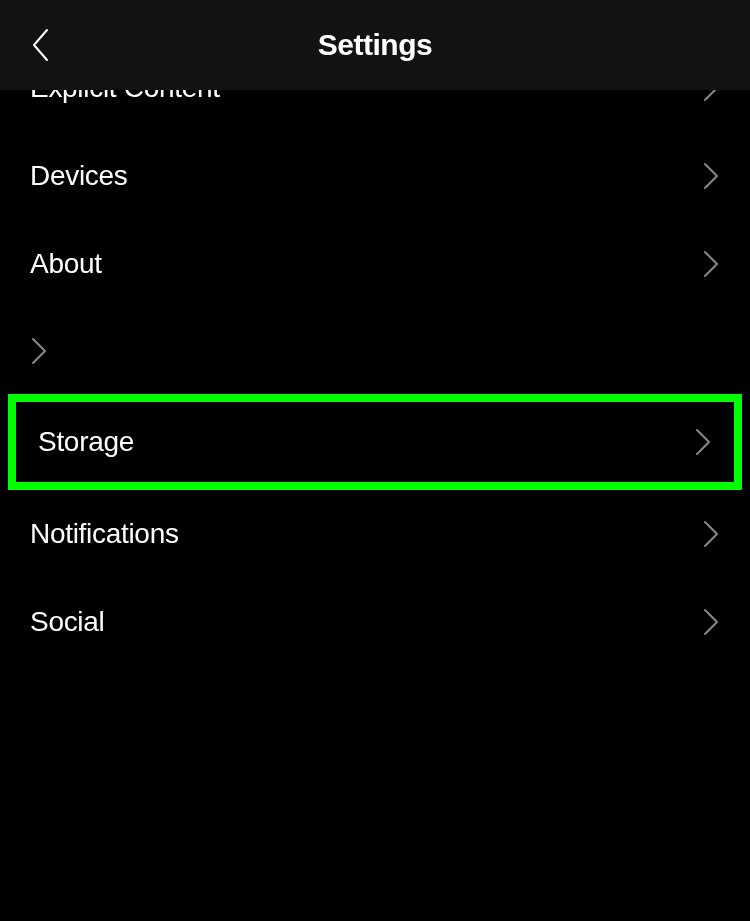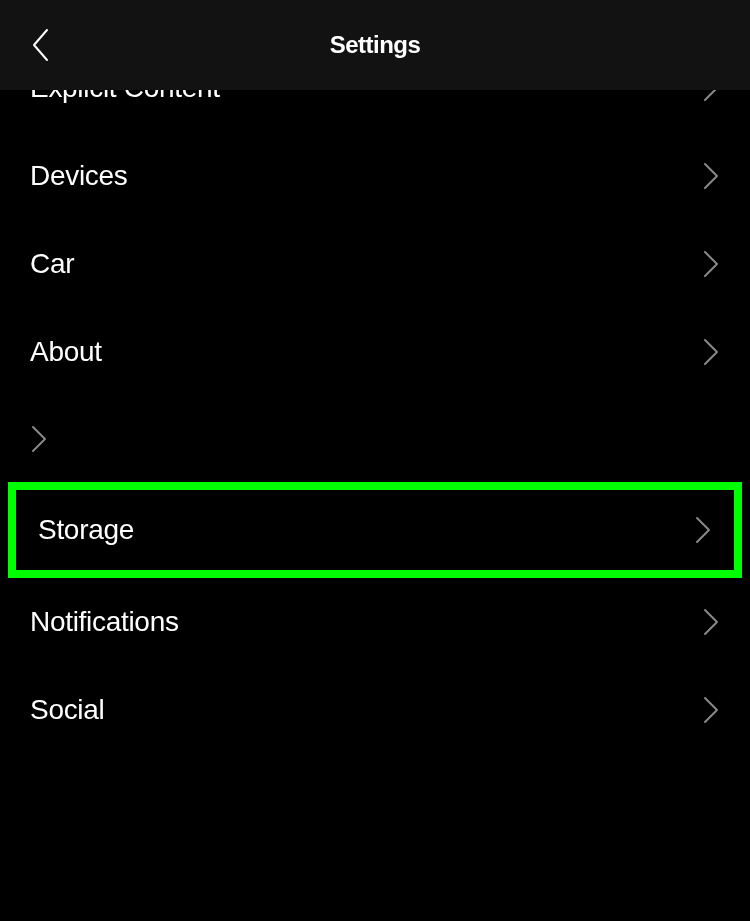--- a/index.html
+++ b/index.html
@@ -30,21 +30,21 @@
       width: 40px;
       height: 40px;
       display: flex;
       align-items: center;
       justify-content: center;
       cursor: pointer;
     }
     .header-title {
       width: 100%;
       text-align: center;
-      font-size: 24px;
+      font-size: 30px;
       font-weight: 700;
       letter-spacing: -0.5px;
     }
     .content {
       padding: 0;
     }
     .settings-item {
       display: flex;
       align-items: center;
       justify-content: space-between;
@@ -95,26 +95,20 @@
     </svg>
   </div>
 
   <div class="settings-item">
     <span class="settings-label">Devices</span>
     <svg class="chevron-right" width="18" height="30" viewBox="0 0 18 30" fill="none">
       <path d="M3 3 L15 15 L3 27" stroke="#888888" stroke-width="2" stroke-linecap="round" stroke-linejoin="round"></path>
     </svg>
   </div>
 
-  <div class="settings-item">
-    <span class="settings-label">Car</span>
-    <svg class="chevron-right" width="18" height="30" viewBox="0 0 18 30" fill="none">
-      <path d="M3 3 L15 15 L3 27" stroke="#888888" stroke-width="2" stroke-linecap="round" stroke-linejoin="round"></path>
-    </svg>
-  </div>
 
   <div class="settings-item">
     <span class="settings-label">About</span>
     <svg class="chevron-right" width="18" height="30" viewBox="0 0 18 30" fill="none">
       <path d="M3 3 L15 15 L3 27" stroke="#888888" stroke-width="2" stroke-linecap="round" stroke-linejoin="round"></path>
     </svg>
   </div>
 
   <div class="settings-item">
     <svg class="chevron-right" width="18" height="30" viewBox="0 0 18 30" fill="none">

